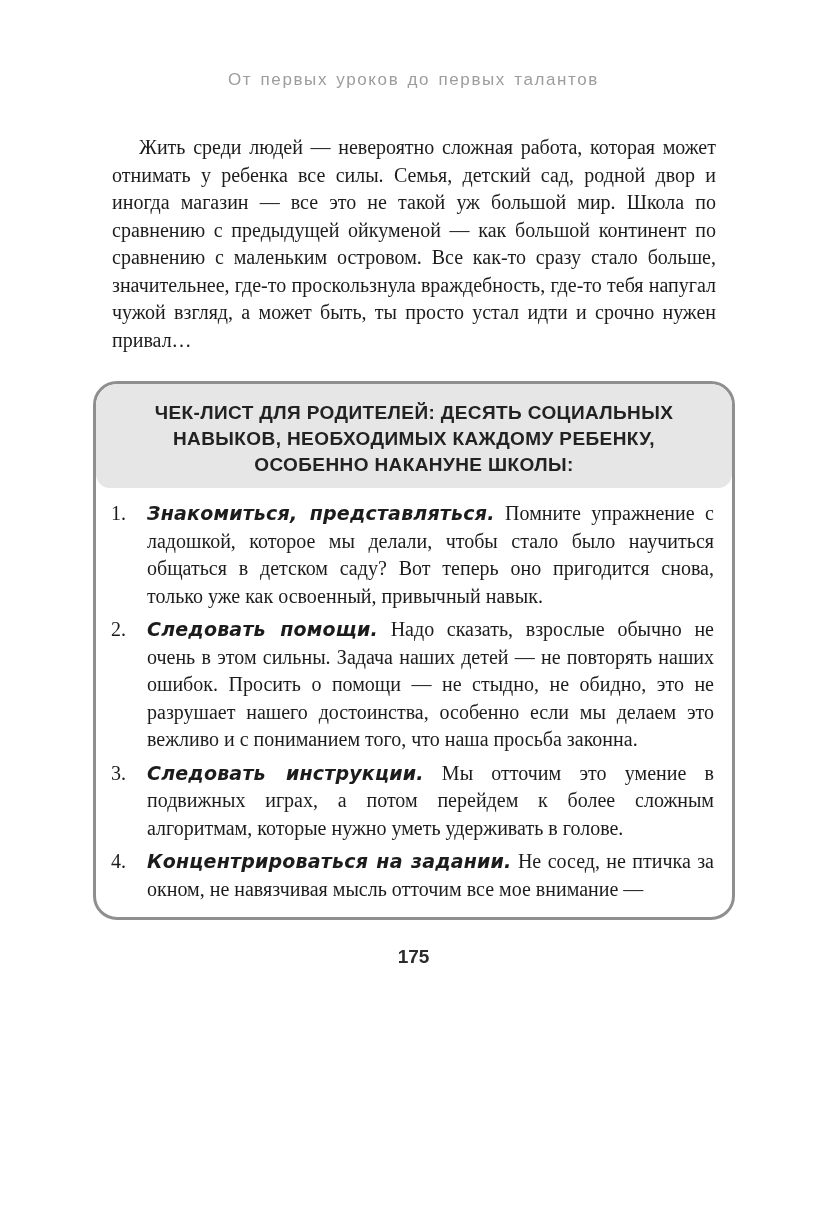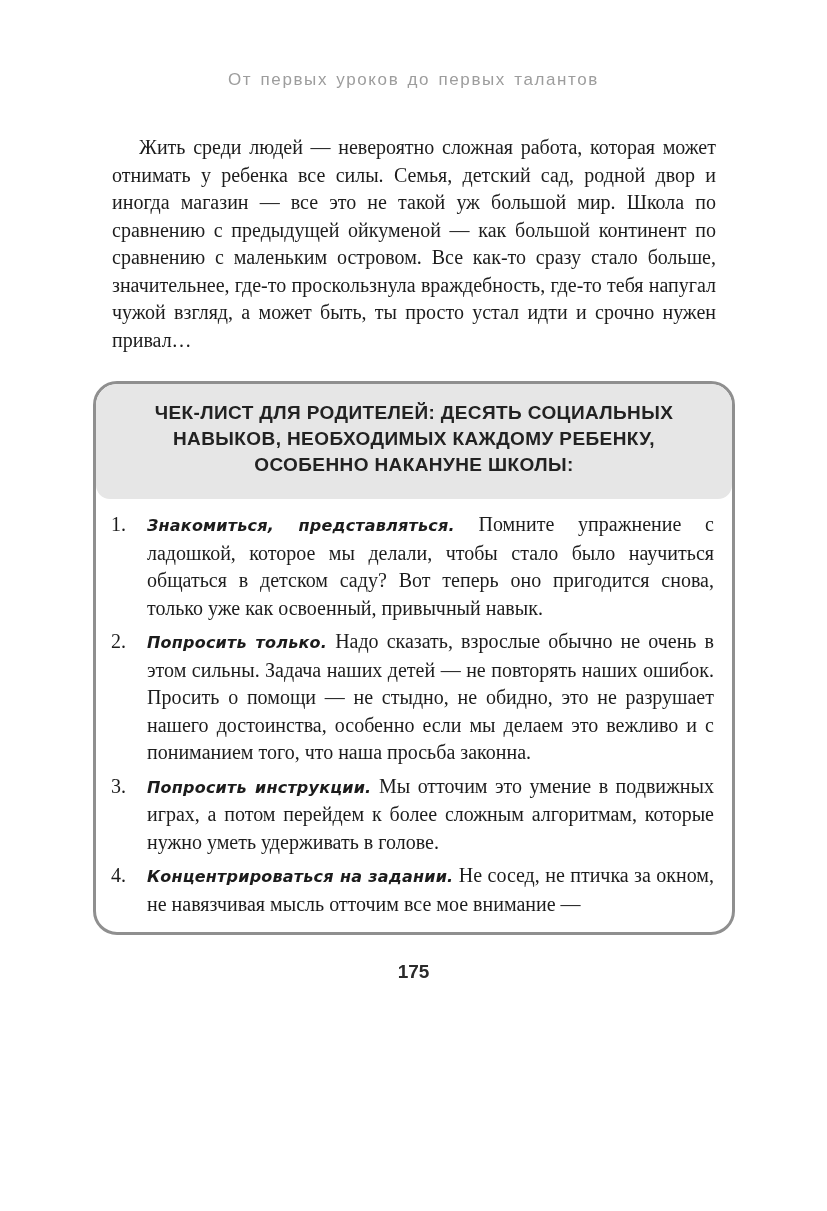--- a/index.html
+++ b/index.html
@@ -45,21 +45,21 @@
     margin:27px 92px 0 93px;
     width:642px;
     border:3px solid var(--box-border);
     border-radius:24px;
     background:#ffffff;
     overflow:hidden;
   }
   .checklist-header{
     background:var(--box-header-bg);
     border-radius:20px 20px 14px 14px;
-    padding:16px 44px 21px 44px;
+    padding:16px 44px 10px 44px;
     text-align:center;
     font-family:"Liberation Sans", sans-serif;
     font-weight:700;
     font-size:19px;
     line-height:26px;
     letter-spacing:0.4px;
     color:#222222;
   }
   .checklist-items{
     list-style:none;
@@ -80,21 +80,21 @@
     flex:1 1 auto;
     font-size:20px;
     line-height:27.5px;
     text-align:justify;
     color:var(--text-color);
   }
   .lead{
     font-family:"DejaVu Sans", sans-serif;
     font-style:italic;
     font-weight:700;
-    font-size:16px;
+    font-size:19px;
     letter-spacing:0.2px;
   }
   .page-number{
     margin-top:26px;
     text-align:center;
     font-family:"Liberation Sans", sans-serif;
     font-weight:700;
     font-size:19px;
     color:#2b2b2b;
   }
@@ -115,26 +115,26 @@
   <div class="checklist">
     <div class="checklist-header">ЧЕК-ЛИСТ ДЛЯ РОДИТЕЛЕЙ: ДЕСЯТЬ СОЦИАЛЬНЫХ НАВЫКОВ, НЕОБХОДИМЫХ КАЖДОМУ РЕБЕНКУ, ОСОБЕННО НАКАНУНЕ ШКОЛЫ:</div>
     <ol class="checklist-items" id="checklist-items">
   <li class="item">
     <span class="num">1.</span>
     <span class="item-body"><span class="lead">Знакомиться, представляться.</span> <span class="item-text">Помните упражнение с ладошкой, которое мы делали, чтобы стало было научиться общаться в детском саду? Вот теперь оно пригодится снова, только уже как освоенный, привычный навык.</span></span>
   </li>
 
   <li class="item">
     <span class="num">2.</span>
-    <span class="item-body"><span class="lead">Попросить только.</span> <span class="item-text">Надо сказать, взрослые обычно не очень в этом сильны. Задача наших детей — не повторять наших ошибок. Просить о помощи — не стыдно, не обидно, это не разрушает нашего достоинства, особенно если мы делаем это вежливо и с пониманием того, что наша просьба законна.</span></span>
+    <span class="item-body"><span class="lead">Следовать помощи.</span> <span class="item-text">Надо сказать, взрослые обычно не очень в этом сильны. Задача наших детей — не повторять наших ошибок. Просить о помощи — не стыдно, не обидно, это не разрушает нашего достоинства, особенно если мы делаем это вежливо и с пониманием того, что наша просьба законна.</span></span>
   </li>
 
   <li class="item">
     <span class="num">3.</span>
-    <span class="item-body"><span class="lead">Попросить инструкции.</span> <span class="item-text">Мы отточим это умение в подвижных играх, а потом перейдем к более сложным алгоритмам, которые нужно уметь удерживать в голове.</span></span>
+    <span class="item-body"><span class="lead">Следовать инструкции.</span> <span class="item-text">Мы отточим это умение в подвижных играх, а потом перейдем к более сложным алгоритмам, которые нужно уметь удерживать в голове.</span></span>
   </li>
 
   <li class="item">
     <span class="num">4.</span>
     <span class="item-body"><span class="lead">Концентрироваться на задании.</span> <span class="item-text">Не сосед, не птичка за окном, не навязчивая мысль отточим все мое внимание —</span></span>
   </li>
 </ol>
   </div>
 
   <div class="page-number">175</div>

